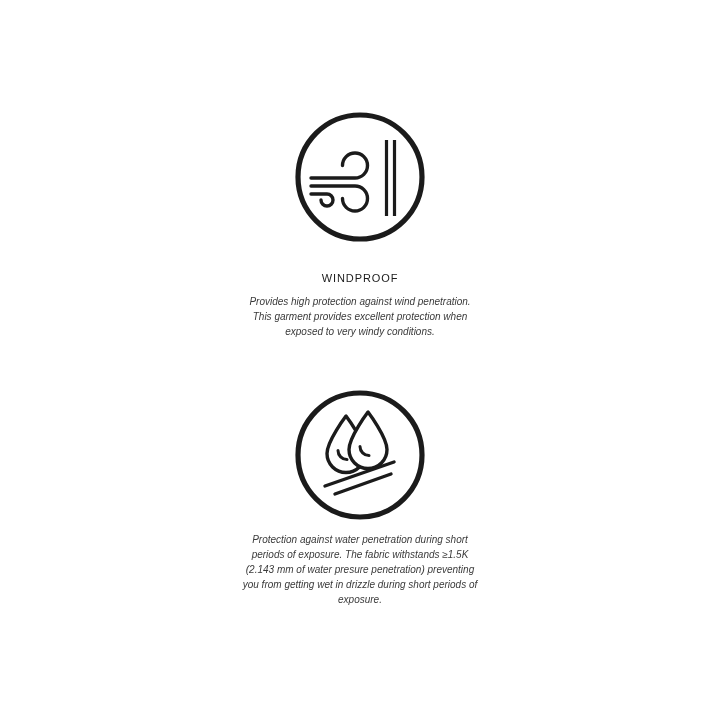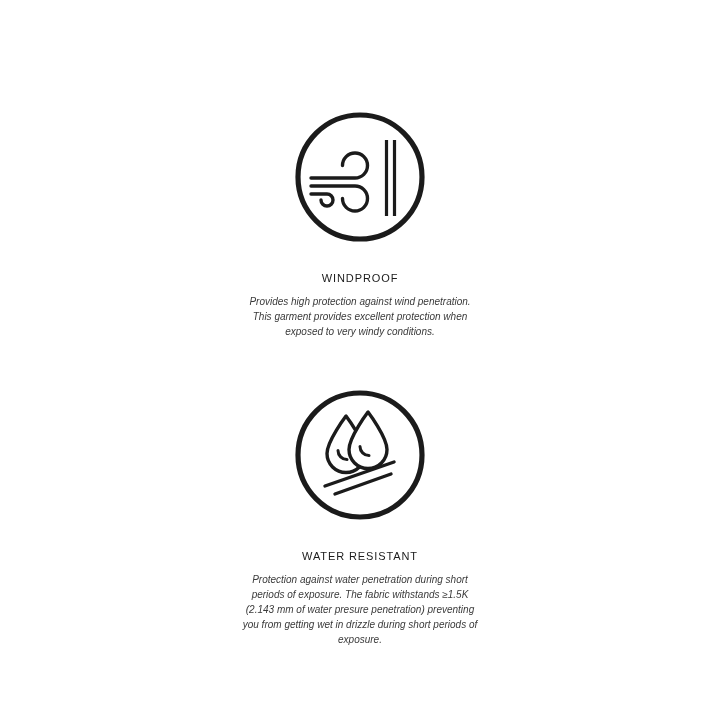--- a/index.html
+++ b/index.html
@@ -106,17 +106,16 @@
 
       <path d="M75 24 C75 24 56 49 56 61.5 A19 19 0 0 0 94 61.5 C94 49 75 24 75 24 Z" fill="#ffffff" stroke="#1b1b1b" stroke-width="3.4" stroke-linejoin="round"></path>
       <path d="M67 58.5 a9 9 0 0 0 9 9" fill="none" stroke="#1b1b1b" stroke-width="3" stroke-linecap="round"></path>
 
       <g stroke="#1b1b1b" stroke-width="3.4" stroke-linecap="round">
         <line x1="32" y1="98" x2="101" y2="74"></line>
         <line x1="42" y1="106" x2="98" y2="86"></line>
       </g>
     </svg>
 
-    <div class="feature-title">WATER RESISTANT</div>
     <div class="feature-desc" id="desc-water">Protection against water penetration during short periods of exposure. The fabric withstands ≥1.5K (2.143 mm of water presure penetration) preventing you from getting wet in drizzle during short periods of exposure.</div>
   </div>
 
 </div>
 
 </body></html>

